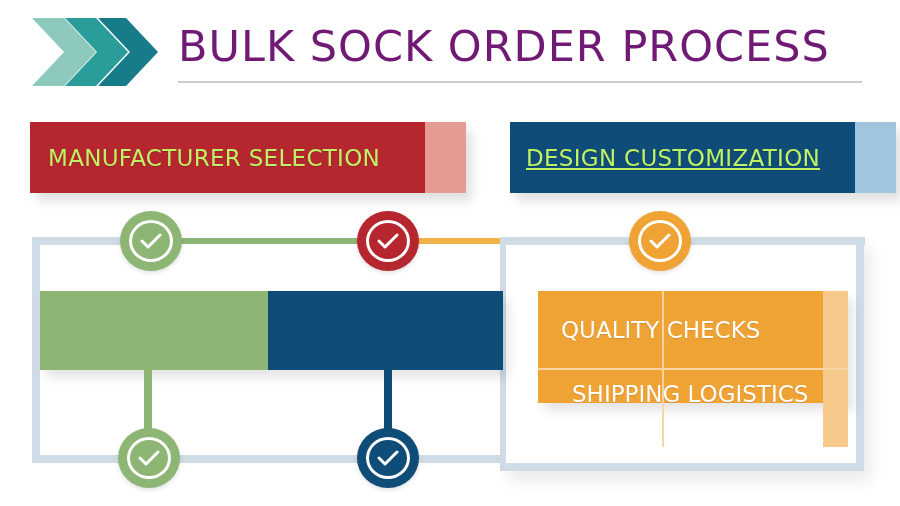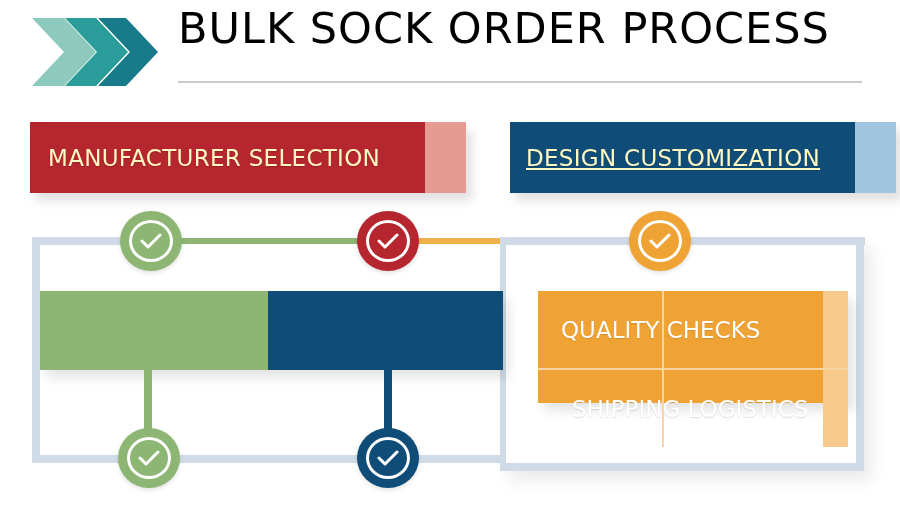--- a/index.html
+++ b/index.html
@@ -3,26 +3,26 @@
 <meta charset="utf-8">
 <style>
   html, body { margin:0; padding:0; }
   body {
     width:900px; height:506px; position:relative; overflow:hidden;
     background:#ffffff;
     font-family:"DejaVu Sans", "Liberation Sans", sans-serif;
   }
   .abs { position:absolute; }
   .title {
-    left:178px; top:0; font-size:43px; font-weight:400; color:#000000;
+    left:178px; top:18px; font-size:43px; font-weight:400; color:#701a75;
     letter-spacing:1px; white-space:nowrap; line-height:56px;
   }
   .title-rule { left:178px; top:81px; width:684px; height:2px; background:#c9ccd1; }
 
-  .bar { display:flex; align-items:center; color:#fef9c3; box-shadow:6px 8px 10px rgba(0,0,0,0.12); }
+  .bar { display:flex; align-items:center; color:#bef264; box-shadow:6px 8px 10px rgba(0,0,0,0.12); }
   .bar-label { font-size:23px; letter-spacing:0.3px; white-space:nowrap; text-shadow:0 1px 1px rgba(0,0,0,0.15); }
 
   .frame-line { background:#cfdbe6; }
   .node {
     width:62px; height:60px; border-radius:50%;
     display:flex; align-items:center; justify-content:center;
     box-shadow:0 2px 4px rgba(0,0,0,0.12);
   }
   .node-ring {
     width:44px; height:42px; border-radius:50%; border:3px solid #ffffff;
@@ -106,14 +106,14 @@
         <polyline points="2,9 8,15 20,3" fill="none" stroke="#fff" stroke-width="3" stroke-linecap="round" stroke-linejoin="round"></polyline>
       </svg>
     </div>
 </div>
 
 <div class="abs" style="left:538px;top:291px;width:310px;height:112px;background:#f0a335;box-shadow:6px 8px 10px rgba(0,0,0,0.10);">
   <div class="abs" style="left:285px;top:0;width:25px;height:156px;background:#f7c98a;"></div>
   <div class="abs" style="left:0;top:77px;width:310px;height:2px;background:#f8d6a3;"></div>
   <div class="abs" style="left:124px;top:0;width:2px;height:156px;background:#f8d6a3;"></div>
   <span class="abs cell-label" style="left:23px;top:26px;">QUALITY CHECKS</span>
-  <span class="abs cell-label" style="left:34px;top:105px;">SHIPPING LOGISTICS</span>
+  <span class="abs cell-label" style="left:34px;top:90px;">SHIPPING LOGISTICS</span>
 </div>
 
 </body></html>

